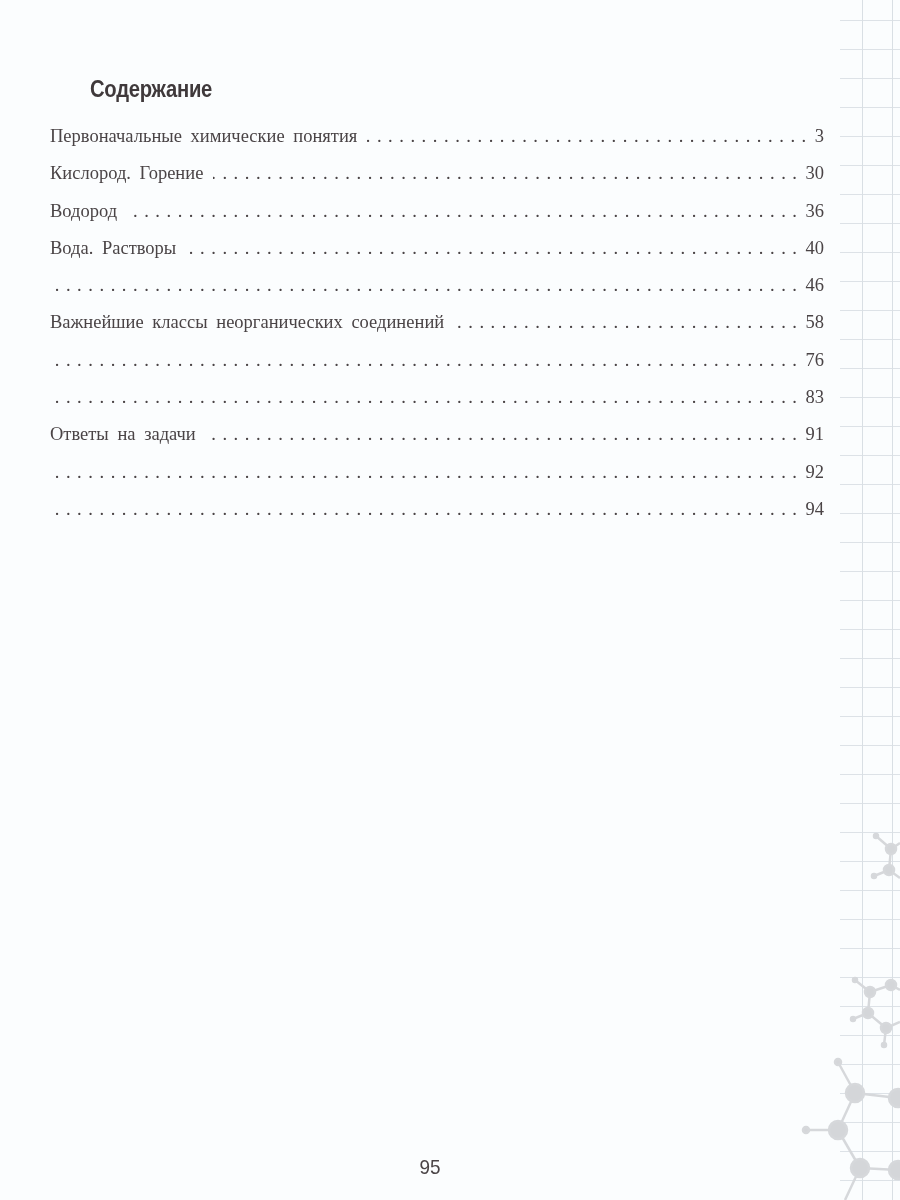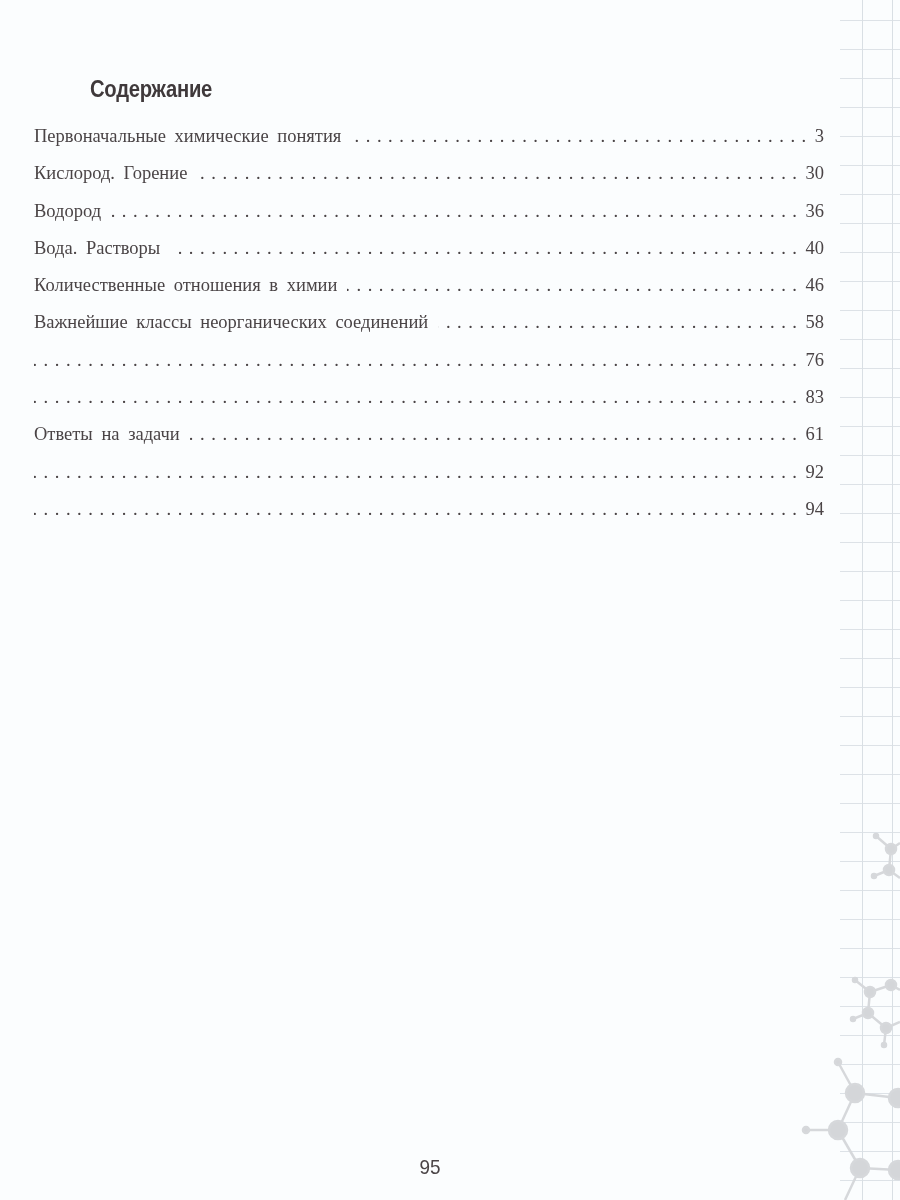--- a/index.html
+++ b/index.html
@@ -20,21 +20,21 @@
   .title {
     position: absolute; left: 90px; top: 76px;
     font-family: "Liberation Sans", "DejaVu Sans", sans-serif;
     font-weight: bold; font-size: 23px; letter-spacing: -0.3px;
     color: #3f393b;
     transform: scaleX(0.88); transform-origin: left center;
   }
   .toc { position: absolute; left: 34px; top: 126px; width: 790px; }
   .toc-row {
     display: flex; align-items: baseline; height: 37.3px;
-    font-size: 18.5px; word-spacing: 4px;
+    font-size: 18.5px; word-spacing: 4px; margin-left: 16px;
   }
   .toc-label { white-space: nowrap; padding-right: 10px; }
   .toc-dots-wrap { flex: 1; overflow: hidden; white-space: nowrap; direction: rtl; letter-spacing: 6.55px; }
   .toc-page { white-space: nowrap; padding-left: 2px; min-width: 0; text-align: right; }
   .page-number {
     position: absolute; left: 0; width: 860px; top: 1155px; text-align: center;
     font-family: "Liberation Sans", "DejaVu Sans", sans-serif;
     font-size: 21px; color: #4a4446;
     transform: scaleX(0.9);
   }
@@ -107,41 +107,40 @@
     <span class="toc-label">Водород</span>
     <span class="toc-dots-wrap">........................................................................................................................................</span>
     <span class="toc-page">36</span>
   </div>
   <div class="toc-row">
     <span class="toc-label">Вода. Растворы</span>
     <span class="toc-dots-wrap">........................................................................................................................................</span>
     <span class="toc-page">40</span>
   </div>
   <div class="toc-row">
-    <span class="toc-label">Количественные отношения в химии</span>
     <span class="toc-dots-wrap">........................................................................................................................................</span>
     <span class="toc-page">46</span>
   </div>
   <div class="toc-row">
     <span class="toc-label">Важнейшие классы неорганических соединений</span>
     <span class="toc-dots-wrap">........................................................................................................................................</span>
     <span class="toc-page">58</span>
   </div>
   <div class="toc-row">
     <span class="toc-dots-wrap">........................................................................................................................................</span>
     <span class="toc-page">76</span>
   </div>
   <div class="toc-row">
     <span class="toc-dots-wrap">........................................................................................................................................</span>
     <span class="toc-page">83</span>
   </div>
   <div class="toc-row">
     <span class="toc-label">Ответы на задачи</span>
     <span class="toc-dots-wrap">........................................................................................................................................</span>
-    <span class="toc-page">61</span>
+    <span class="toc-page">91</span>
   </div>
   <div class="toc-row">
     <span class="toc-dots-wrap">........................................................................................................................................</span>
     <span class="toc-page">92</span>
   </div>
   <div class="toc-row">
     <span class="toc-dots-wrap">........................................................................................................................................</span>
     <span class="toc-page">94</span>
   </div>
 </div>

